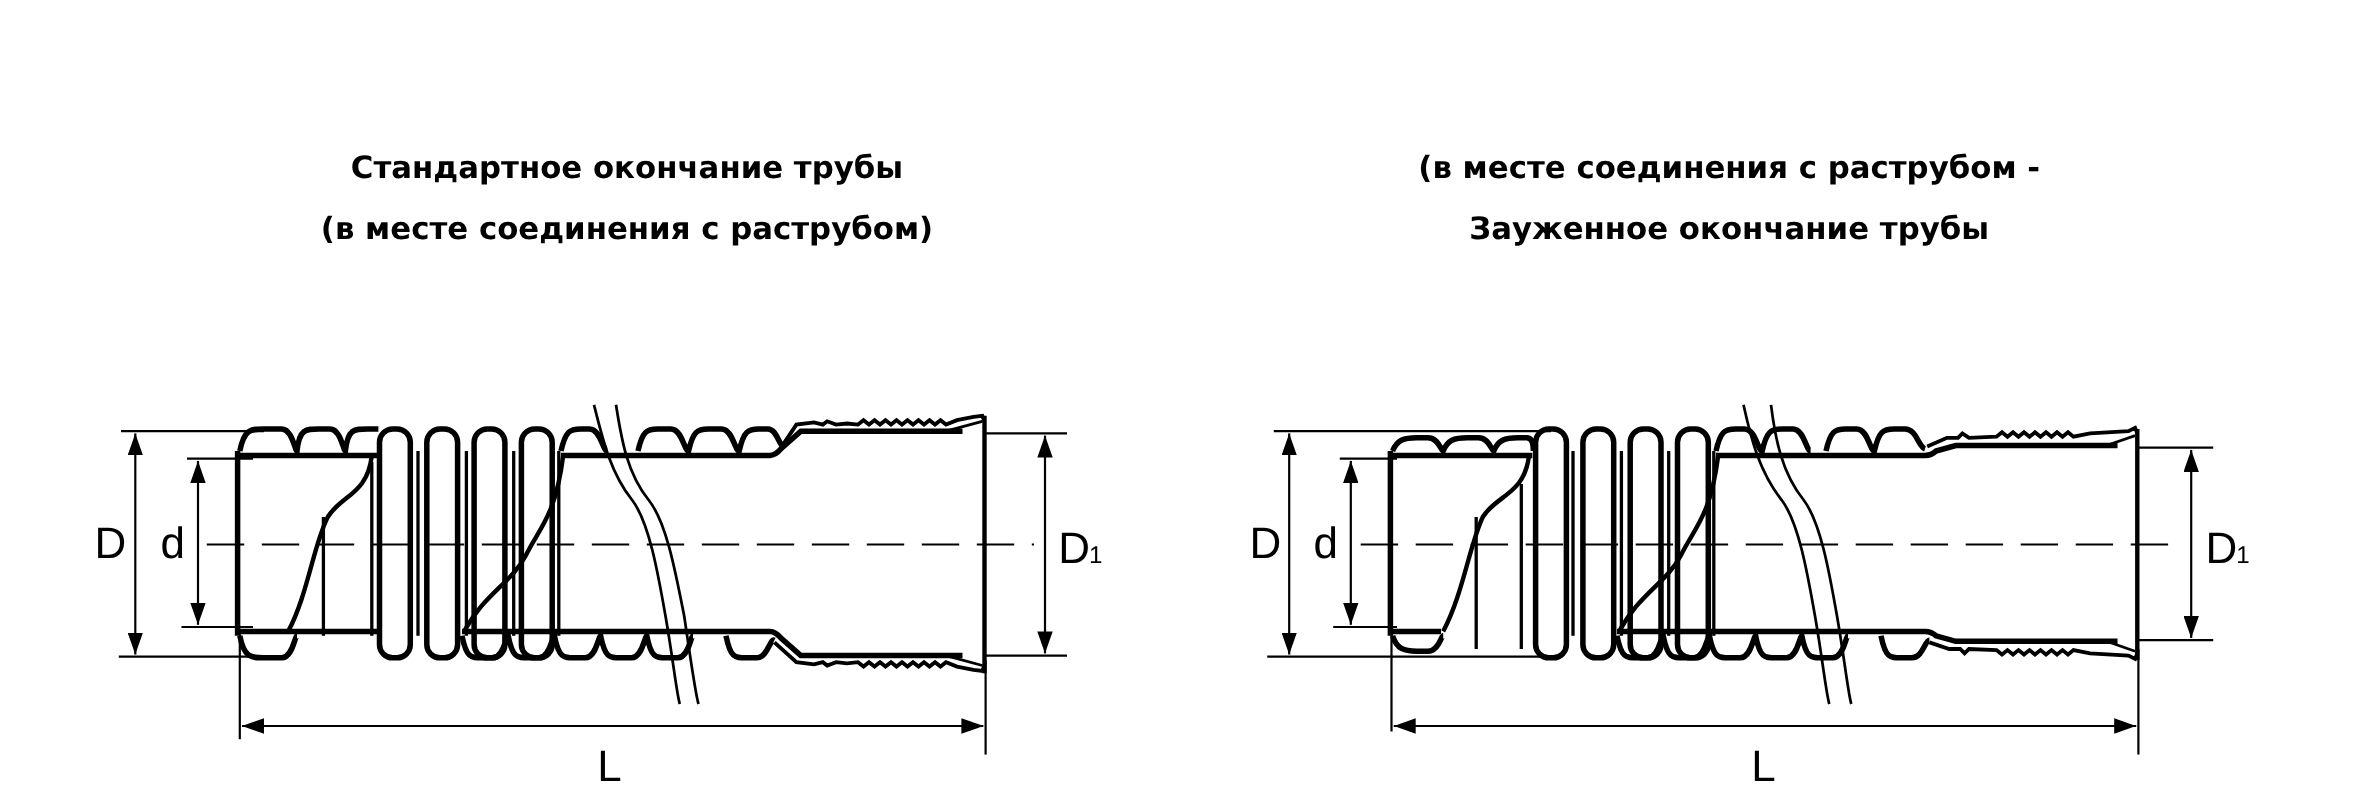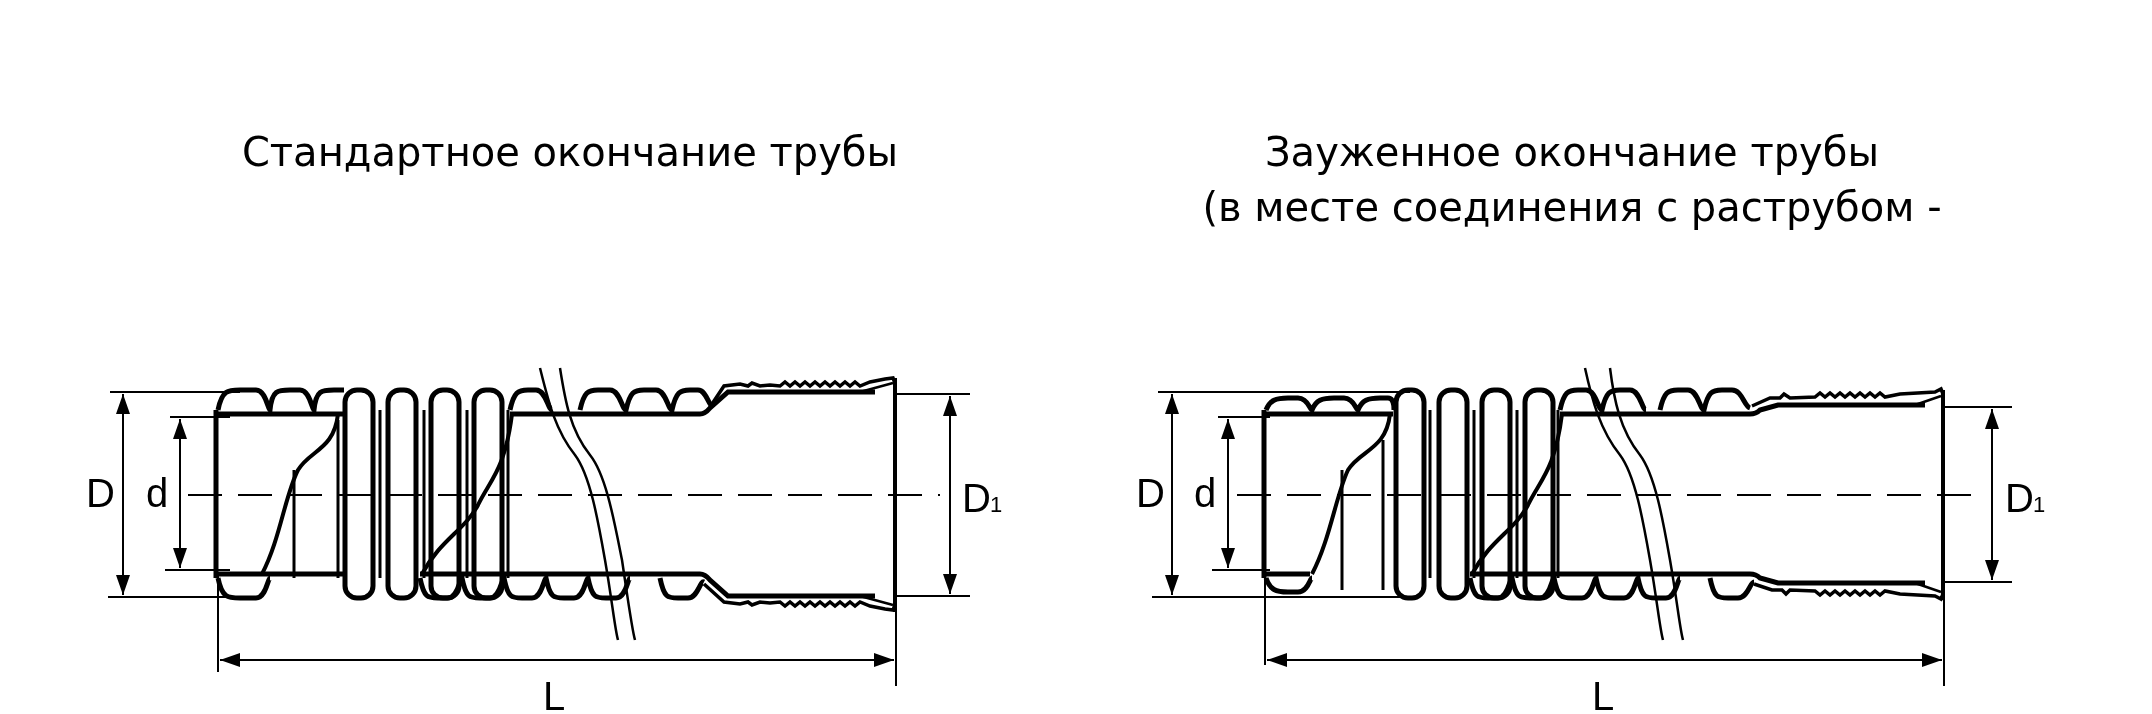--- a/index.html
+++ b/index.html
@@ -1,38 +1,39 @@
 <!DOCTYPE html>
 <html><head>
 <meta charset="utf-8">
 <style>
   html, body { margin:0; padding:0; background:#ffffff; }
   body { width:2152px; height:714px; position:relative; overflow:hidden; }
   .title {
     position:absolute; text-align:center;
-    font-family:"DejaVu Sans", sans-serif; font-weight:normal;
-    font-size:40px; line-height:55px; color:#000;
+    font-family:"DejaVu Sans", sans-serif; font-weight:bold;
+    font-size:28px; line-height:55px; color:#000;
   }
   .title div { white-space:nowrap; }
   #title-left { left:170px; width:800px; top:125px; }
   #title-right { left:1172px; width:800px; top:125px; }
   svg { position:absolute; left:0; top:0; }
   .lbl { font-family:"Liberation Sans", sans-serif; font-size:40px; fill:#000; }
   .sub { font-family:"Liberation Sans", sans-serif; font-size:22px; fill:#000; }
 </style>
 </head>
 <body>
 
 <div class="title" id="title-left">
   <div>Стандартное окончание трубы</div>
+  <div>(в месте соединения с раструбом)</div>
 </div>
 
 <div class="title" id="title-right">
+  <div>(в месте соединения с раструбом -</div>
   <div>Зауженное окончание трубы</div>
-  <div>(в месте соединения с раструбом -</div>
 </div>
 
 <svg width="2152" height="714" viewBox="0 0 2152 714">
   <defs>
     <marker id="arr" viewBox="0 0 20 14" refX="20" refY="7" markerWidth="20" markerHeight="14" markerUnits="userSpaceOnUse" orient="auto-start-reverse">
       <path d="M0,0 L20,7 L0,14 Z" fill="#000"></path>
     </marker>
   </defs>
 
   <g id="fig-left" stroke="#000" fill="none">

